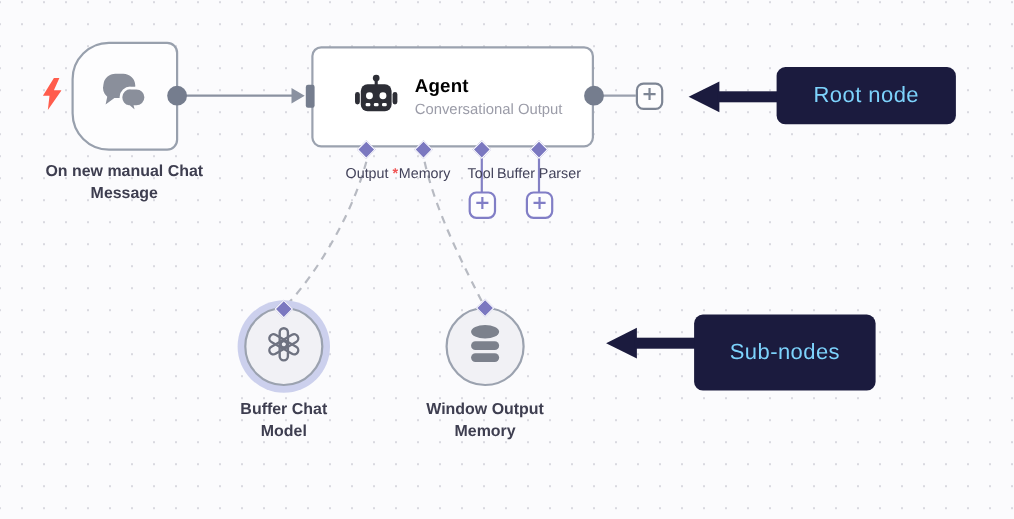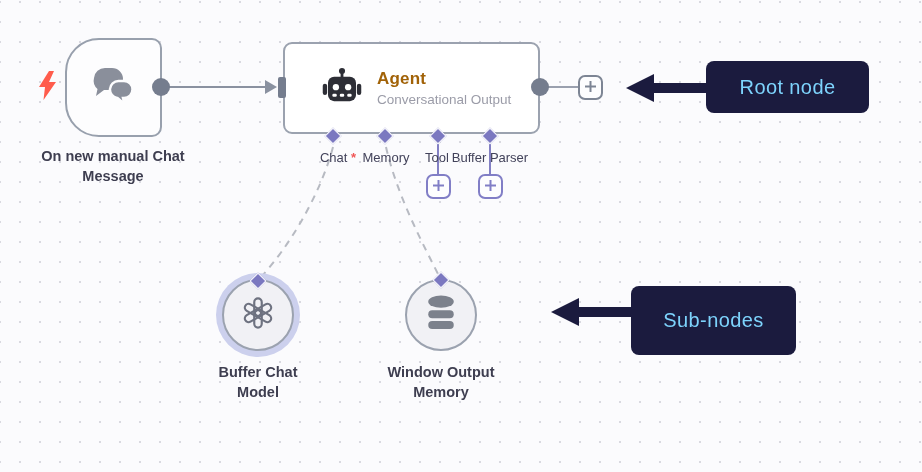--- a/index.html
+++ b/index.html
@@ -26,21 +26,21 @@
     z-index:2; display:flex; align-items:center; justify-content:center;
     cursor:pointer;
   }
   .agent-node {
     position:absolute; left:283px; top:42px; width:257px; height:92px;
     background:#ffffff; border:2px solid #9ba2af; border-radius:9px;
     z-index:2; display:flex; align-items:center; cursor:pointer;
   }
   .agent-node .robot-wrap { margin-left:36px; width:42px; height:42px; flex:none; }
   .agent-node .titles { margin-left:14px; }
-  .agent-title { font-size:17px; font-weight:700; color:#a16207; letter-spacing:.2px; }
+  .agent-title { font-size:17px; font-weight:700; color:#000000; letter-spacing:.2px; }
   .agent-subtitle { font-size:13.5px; color:#9b9ca8; margin-top:3px; }
 
   .round-node {
     position:absolute; width:72px; height:72px; border-radius:50%;
     background:#f1f1f5; border:2px solid #9ba2af; z-index:2;
     display:flex; align-items:center; justify-content:center; cursor:pointer;
   }
   .round-node.selected { box-shadow: 0 0 0 6px #ccd0ed; }
 
   
@@ -157,21 +157,21 @@
         <line x1="1" y1="6.5" x2="12" y2="6.5" stroke="#7d8594" stroke-width="2"></line>
       </svg>
     </span>
   </div>
 
   <div class="diamond" style="left:327px; top:130px;"></div>
   <div class="diamond" style="left:379px; top:130px;"></div>
   <div class="diamond" style="left:432px; top:130px;"></div>
   <div class="diamond" style="left:484px; top:130px;"></div>
 
-  <span class="port-label" style="left:338px;"><span>Chat</span>&nbsp;<span class="req">*</span></span>
+  <span class="port-label" style="left:338px;"><span>Output</span>&nbsp;<span class="req">*</span></span>
   <span class="port-label" style="left:386px;">Memory</span>
   <span class="port-label" style="left:437px;">Tool</span>
   <span class="port-label" style="left:490px;">Buffer Parser</span>
 
   <div class="plus-btn purple" style="left:426px; top:174px;">
     <span>
       <svg width="13" height="13" viewBox="0 0 13 13">
         <line x1="6.5" y1="1" x2="6.5" y2="12" stroke="#817ec6" stroke-width="2"></line>
         <line x1="1" y1="6.5" x2="12" y2="6.5" stroke="#817ec6" stroke-width="2"></line>
       </svg>

